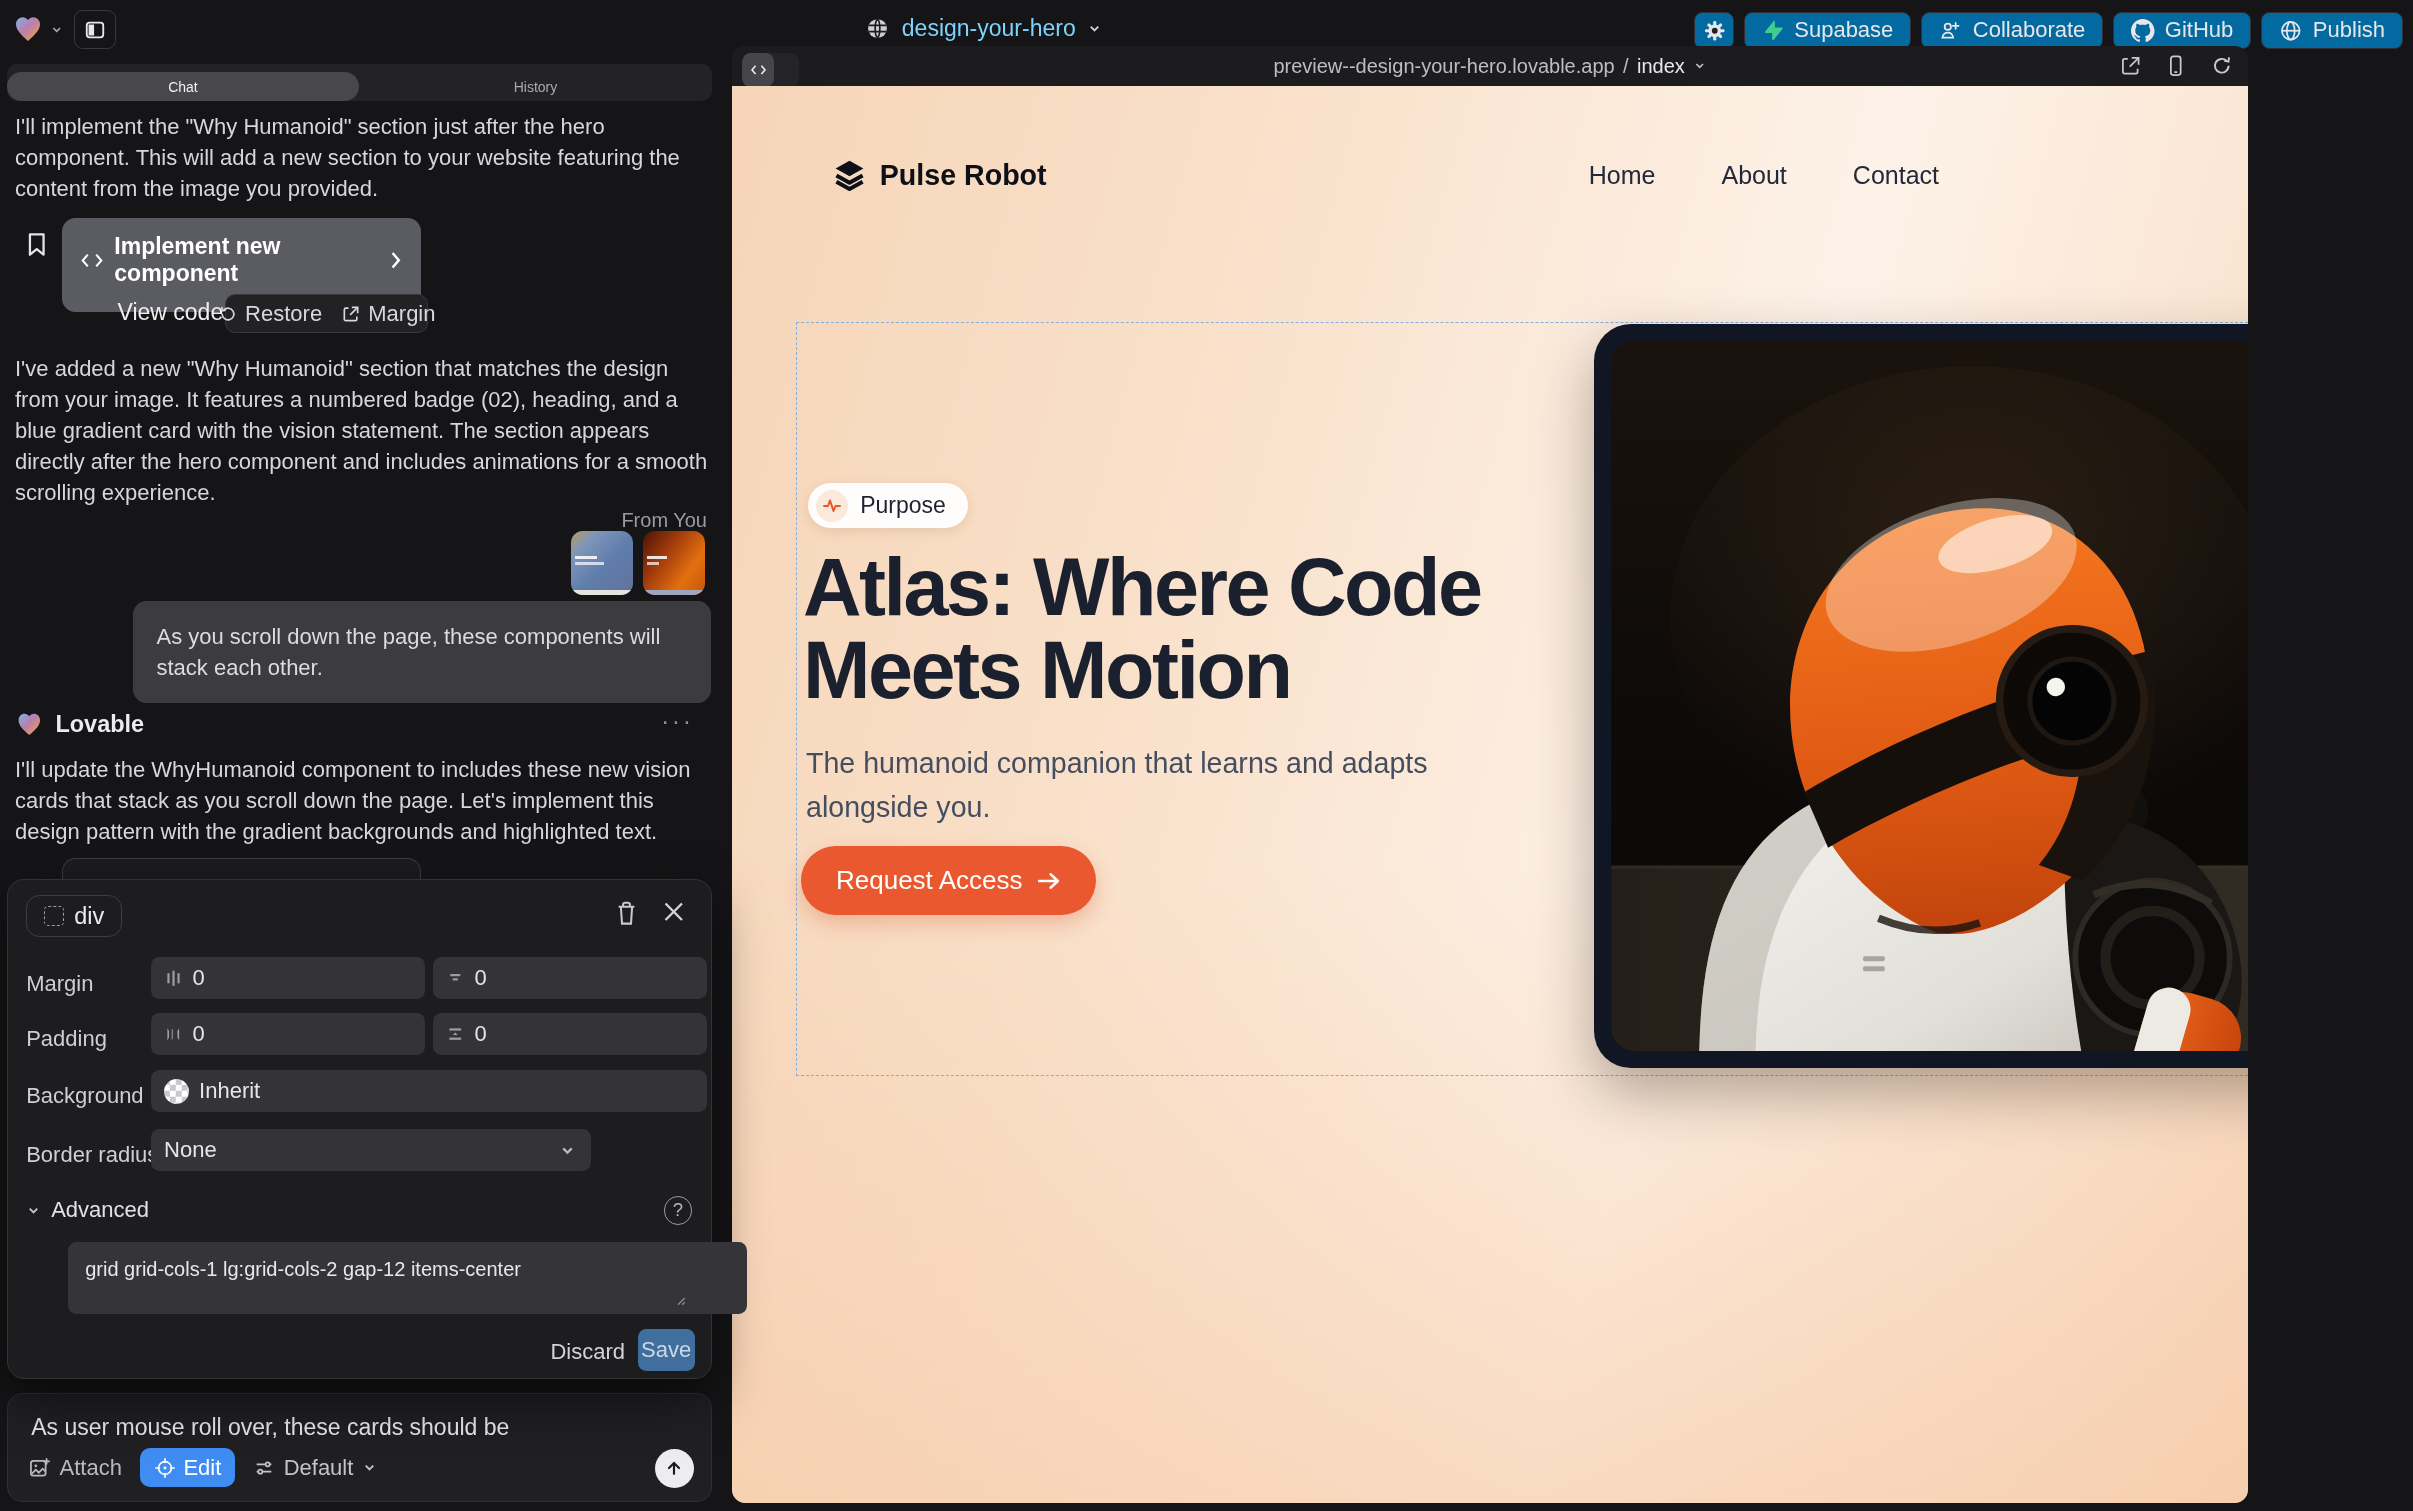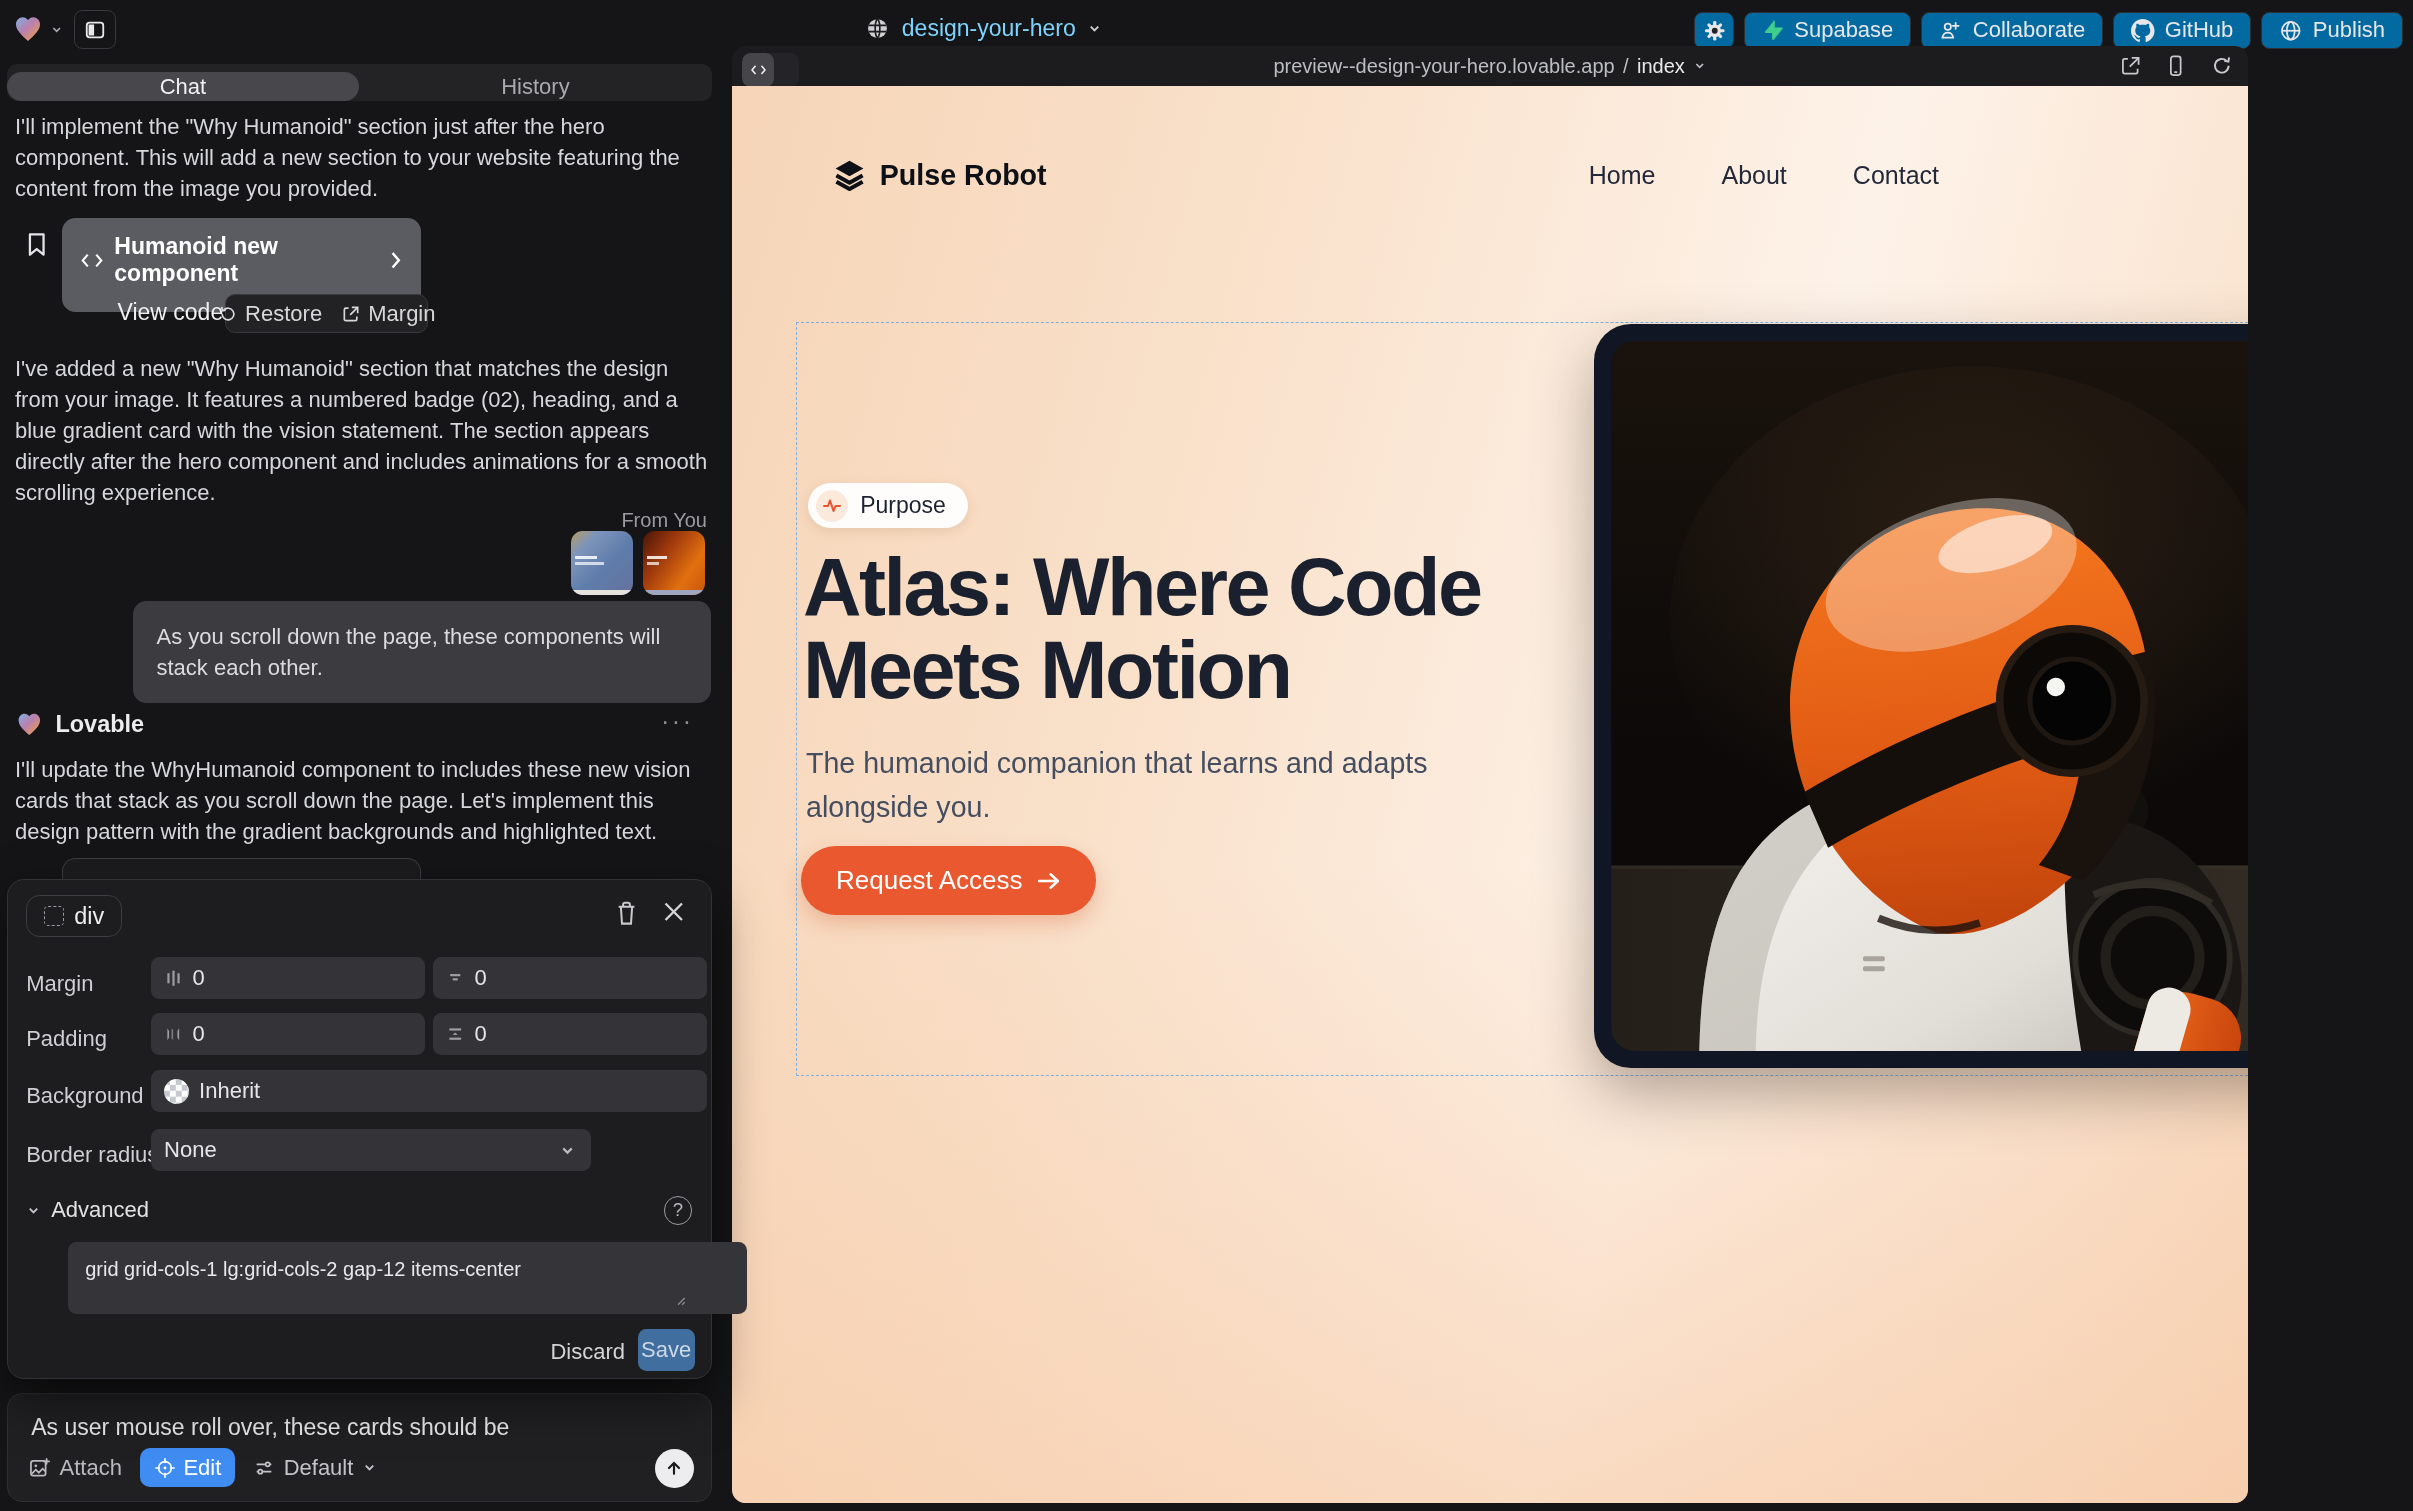--- a/index.html
+++ b/index.html
@@ -11,21 +11,21 @@
   .topbar { position:absolute; left:0; top:0; width:2413px; height:60px; }
   .heart-btn { position:absolute; left:11.8px; top:13.4px; display:flex; align-items:center; gap:6.7px; cursor:pointer; }
   .sidebar-toggle { position:absolute; left:74px; top:10px; width:42px; height:39px; border:1.7px solid #39393e; border-radius:8.4px; display:flex; align-items:center; justify-content:center; color:#e8e8ea; }
   .project-switch { position:absolute; left:865px; top:15px; display:flex; align-items:center; gap:11.8px; color:#7dd3fc; font-size:23px; }
   .tb-right { position:absolute; right:10px; top:11.8px; display:flex; align-items:center; gap:10px; }
   .tb-btn { height:37px; background:#0369a1; border:0.8px solid #303034; border-radius:8.4px; display:flex; align-items:center; gap:10px; padding:0 17px; color:#e7e7e9; font-size:22px; }
   .tb-btn.icon-only { width:40px; padding:0; justify-content:center; }
 
   
   .tabs { position:absolute; left:6.7px; top:64px; width:705px; height:37px; background:#232326; border-radius:10px; display:flex; }
-  .tab { flex:1; display:flex; align-items:center; justify-content:center; font-size:22px; color:#a9a9ae; border-radius:18px;margin-top:8px; }
+  .tab { flex:1; display:flex; align-items:center; justify-content:center; font-size:14px; color:#a9a9ae; border-radius:18px;margin-top:8px; }
   .tab.active { background:#47474c; color:#f0f0f2; }
   .chat-msg { position:absolute; left:15px; width:697px; font-size:22px; line-height:31px; color:#d6d7da; }
   .impl-card { position:absolute; left:62px; top:218px; width:359px; height:94px; background:#5b5b62; border-radius:13.4px; padding:15px 18.5px; z-index:1; }
   .impl-title-row { display:flex; align-items:center; gap:11.8px; color:#ffffff; font-size:23px; font-weight:bold; }
   .impl-sub { margin-left:37px; margin-top:11.8px; color:#f0f0f3; font-size:23px; font-weight:normal; }
   .bookmark { position:absolute; left:25px; top:232px; color:#e4e4e8; }
   .restore-bar { position:absolute; left:225px; top:294px; width:203px; height:39px; background:#222225; border:0.8px solid #38383d; border-radius:10px; display:flex; align-items:center; justify-content:center; gap:18.5px; z-index:2; font-size:22px; color:#d8d8db; }
   .restore-bar .act { display:flex; align-items:center; gap:7.6px; }
   .from-you { position:absolute; right:1706px; top:509px; font-size:20px; color:#9b9ba0; }
   .thumb { position:absolute; top:531px; width:62px; height:64px; border-radius:11.8px; overflow:hidden; }
@@ -184,21 +184,21 @@
         <path d="M4 2h12v18l-6-5-6 5z" stroke-linejoin="round"></path>
       </svg>
   </span>
 
   <div class="impl-card">
     <div class="impl-title-row">
       <svg width="22" height="17" viewBox="0 0 26 20" fill="none" stroke="#ffffff" stroke-width="2.4">
           <polyline points="8,3 2,10 8,17"></polyline>
           <polyline points="18,3 24,10 18,17"></polyline>
         </svg>
-      <span style="flex:1">Humanoid new component</span>
+      <span style="flex:1">Implement new component</span>
       <svg width="13.4" height="18.5" viewBox="0 0 12 18" fill="none" stroke="#ffffff" stroke-width="2.4">
           <polyline points="3,2 9,9 3,16"></polyline>
         </svg>
     </div>
     <div class="impl-sub">View code</div>
   </div>
 
   <div class="restore-bar">
     <span class="act">
       <svg width="20" height="20" viewBox="0 0 24 24" fill="none" stroke="#d8d8db" stroke-width="2">

